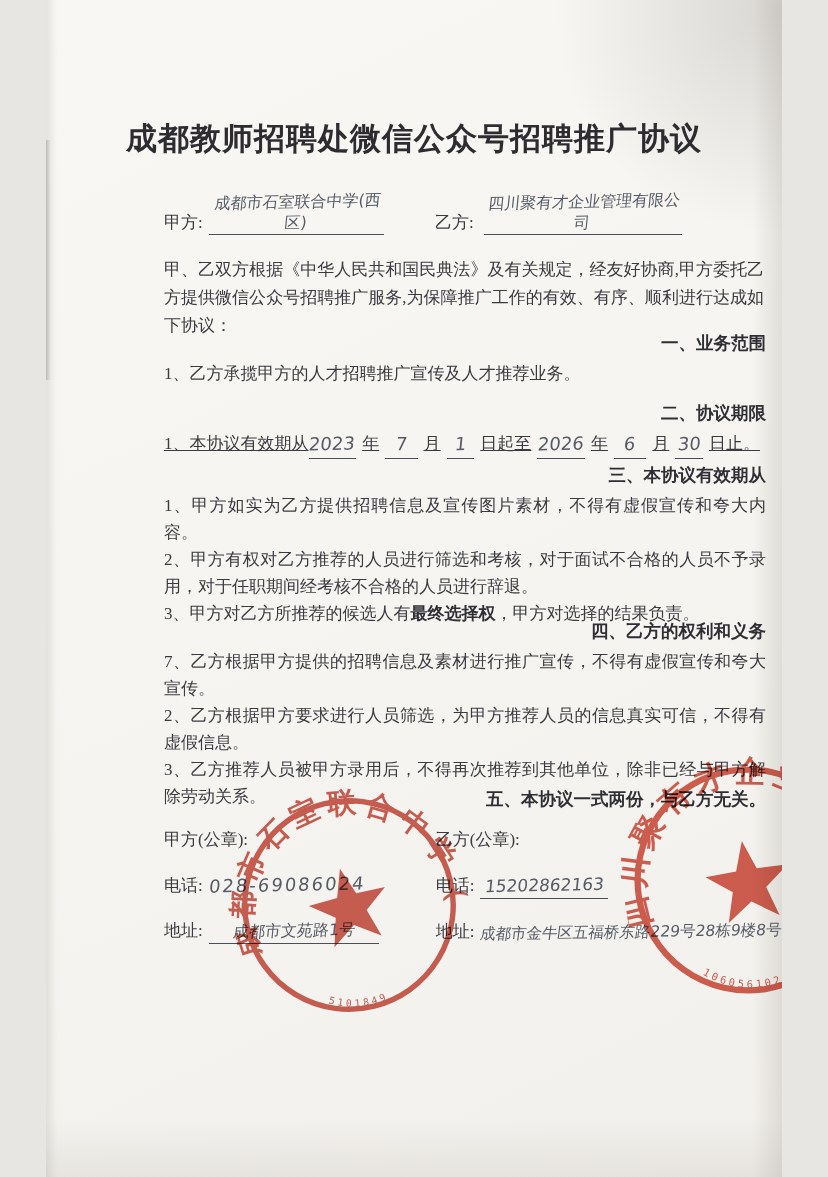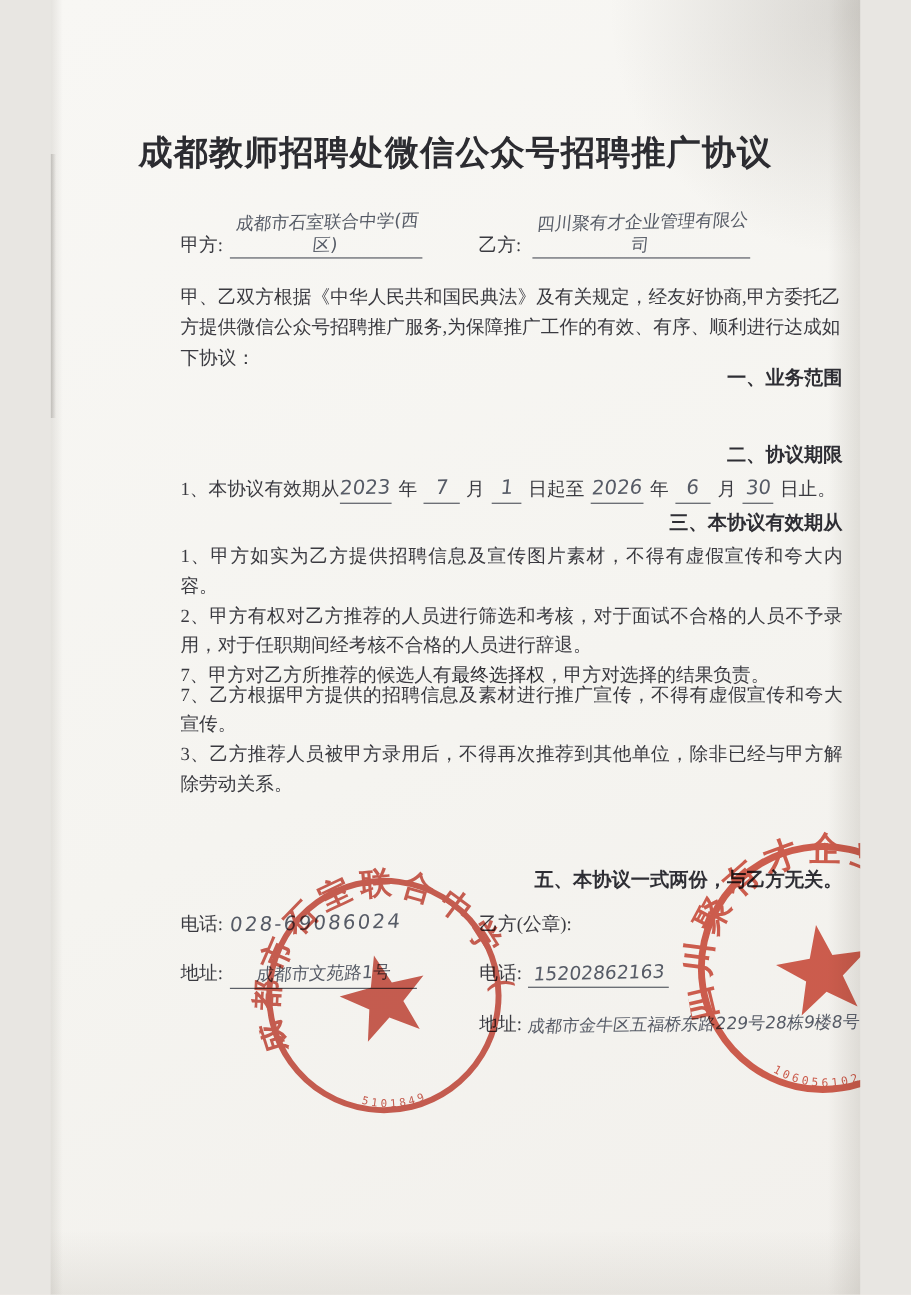--- a/index.html
+++ b/index.html
@@ -37,22 +37,22 @@
   .party-a-fill{width:212px;font-size:16px;}
   .party-b-fill{width:240px;font-size:16px;margin-left:4px;}
   .party-gap{width:62px;}
   .intro{position:absolute;top:256px;left:118px;width:600px;
     font-size:17px;line-height:28px;text-align:justify;}
   .sec{position:absolute;left:118px;width:602px;font-size:17px;line-height:27px;}
   .sec-h{font-family:"Liberation Sans", sans-serif;font-weight:bold;color:#2e2e34;
     font-size:17.5px;margin-bottom:3px;text-align:right;}
   .sec1{top:330px;} .sec2{top:400px;} .sec3{top:462px;} .sec4{top:618px;} .sec5{top:786px;}
   .item{text-align:justify;}
-  .bold-inline{font-family:"Liberation Sans", sans-serif;font-weight:normal;color:#2e2e34;}
-  .date-line{display:flex;align-items:flex-end;flex-wrap:nowrap;white-space:nowrap;}
+  .bold-inline{font-family:"Liberation Sans", sans-serif;font-weight:bold;color:#2e2e34;}
+  .date-line{display:flex;align-items:flex-start;flex-wrap:nowrap;white-space:nowrap;text-decoration:underline;}
   .date-fill{border-bottom:1.6px solid #4b4f58;text-align:center;font-size:18px;}
   .w58{width:62px;} .w40{width:42px;} .w36{width:36px;}
   .date-sep{margin:0 6px;}
   .signature{position:absolute;top:828px;left:118px;right:0;display:flex;font-size:17px;}
   .sig-col-a{width:312px;}
   .sig-col-b{width:378px;margin-left:25px;}
   .sig-row{display:flex;align-items:baseline;margin-bottom:21px;line-height:24px;}
   .sig-label{white-space:nowrap;margin-right:6px;text-align:center;}
   .phone-a{font-size:18px;letter-spacing:2px;}
   .phone-b-fill{width:128px;font-size:17px;}
@@ -86,20 +86,21 @@
     <span class="fill party-a-fill"><span class="hw">成都市石室联合中学(西区)</span></span>
     <span class="party-gap"></span>
     <span class="sig-label">乙方:</span>
     <span class="fill party-b-fill"><span class="hw">四川聚有才企业管理有限公司</span></span>
   </div>
 
   <div class="intro">甲、乙双方根据《中华人民共和国民典法》及有关规定，经友好协商,甲方委托乙方提供微信公众号招聘推广服务,为保障推广工作的有效、有序、顺利进行达成如下协议：</div>
 
   <div class="sec sec1">
     <div class="sec-h">一、业务范围</div>
+    <div class="item">1、乙方承揽甲方的人才招聘推广宣传及人才推荐业务。</div>
   </div>
 
   <div class="sec sec2">
     <div class="sec-h">二、协议期限</div>
     <div class="date-line">
       <span>1、本协议有效期从</span>
       <span class="date-fill w58"><span class="hw">2023</span></span>
       <span class="date-sep">年</span>
       <span class="date-fill w40"><span class="hw">7</span></span>
       <span class="date-sep">月</span>
@@ -111,34 +112,39 @@
       <span class="date-sep">月</span>
       <span class="date-fill w36"><span class="hw">30</span></span>
       <span class="date-sep">日止。</span>
     </div>
   </div>
 
   <div class="sec sec3">
     <div class="sec-h">三、本协议有效期从</div>
     <div class="item">1、甲方如实为乙方提供招聘信息及宣传图片素材，不得有虚假宣传和夸大内容。</div>
     <div class="item">2、甲方有权对乙方推荐的人员进行筛选和考核，对于面试不合格的人员不予录用，对于任职期间经考核不合格的人员进行辞退。</div>
-    <div class="item"><span>7、甲方对乙方所推荐的候选人有</span><span class="bold-inline">最终选择权</span><span>，甲方对选择的结果负责。</span></div>
+    <div class="item"><span>3、甲方对乙方所推荐的候选人有</span><span class="bold-inline">最终选择权</span><span>，甲方对选择的结果负责。</span></div>
   </div>
 
   <div class="sec sec4">
+    <div class="sec-h">四、乙方的权利和义务</div>
     <div class="item">7、乙方根据甲方提供的招聘信息及素材进行推广宣传，不得有虚假宣传和夸大宣传。</div>
+    <div class="item">2、乙方根据甲方要求进行人员筛选，为甲方推荐人员的信息真实可信，不得有虚假信息。</div>
     <div class="item">3、乙方推荐人员被甲方录用后，不得再次推荐到其他单位，除非已经与甲方解除劳动关系。</div>
   </div>
 
   <div class="sec sec5">
     <div class="sec-h">五、本协议一式两份，与乙方无关。</div>
   </div>
 
   <div class="signature">
     <div class="sig-col-a">
+      <div class="sig-row">
+          <span class="sig-label">甲方(公章):</span>
+        </div>
       <div class="sig-row">
         <span class="sig-label">电话:</span>
         <span class="hw phone-a">028-69086024</span>
       </div>
       <div class="sig-row">
         <span class="sig-label">地址:</span>
         <span class="fill addr-a-fill"><span class="hw">成都市文苑路1号</span></span>
       </div>
     </div>
     <div class="sig-col-b">

